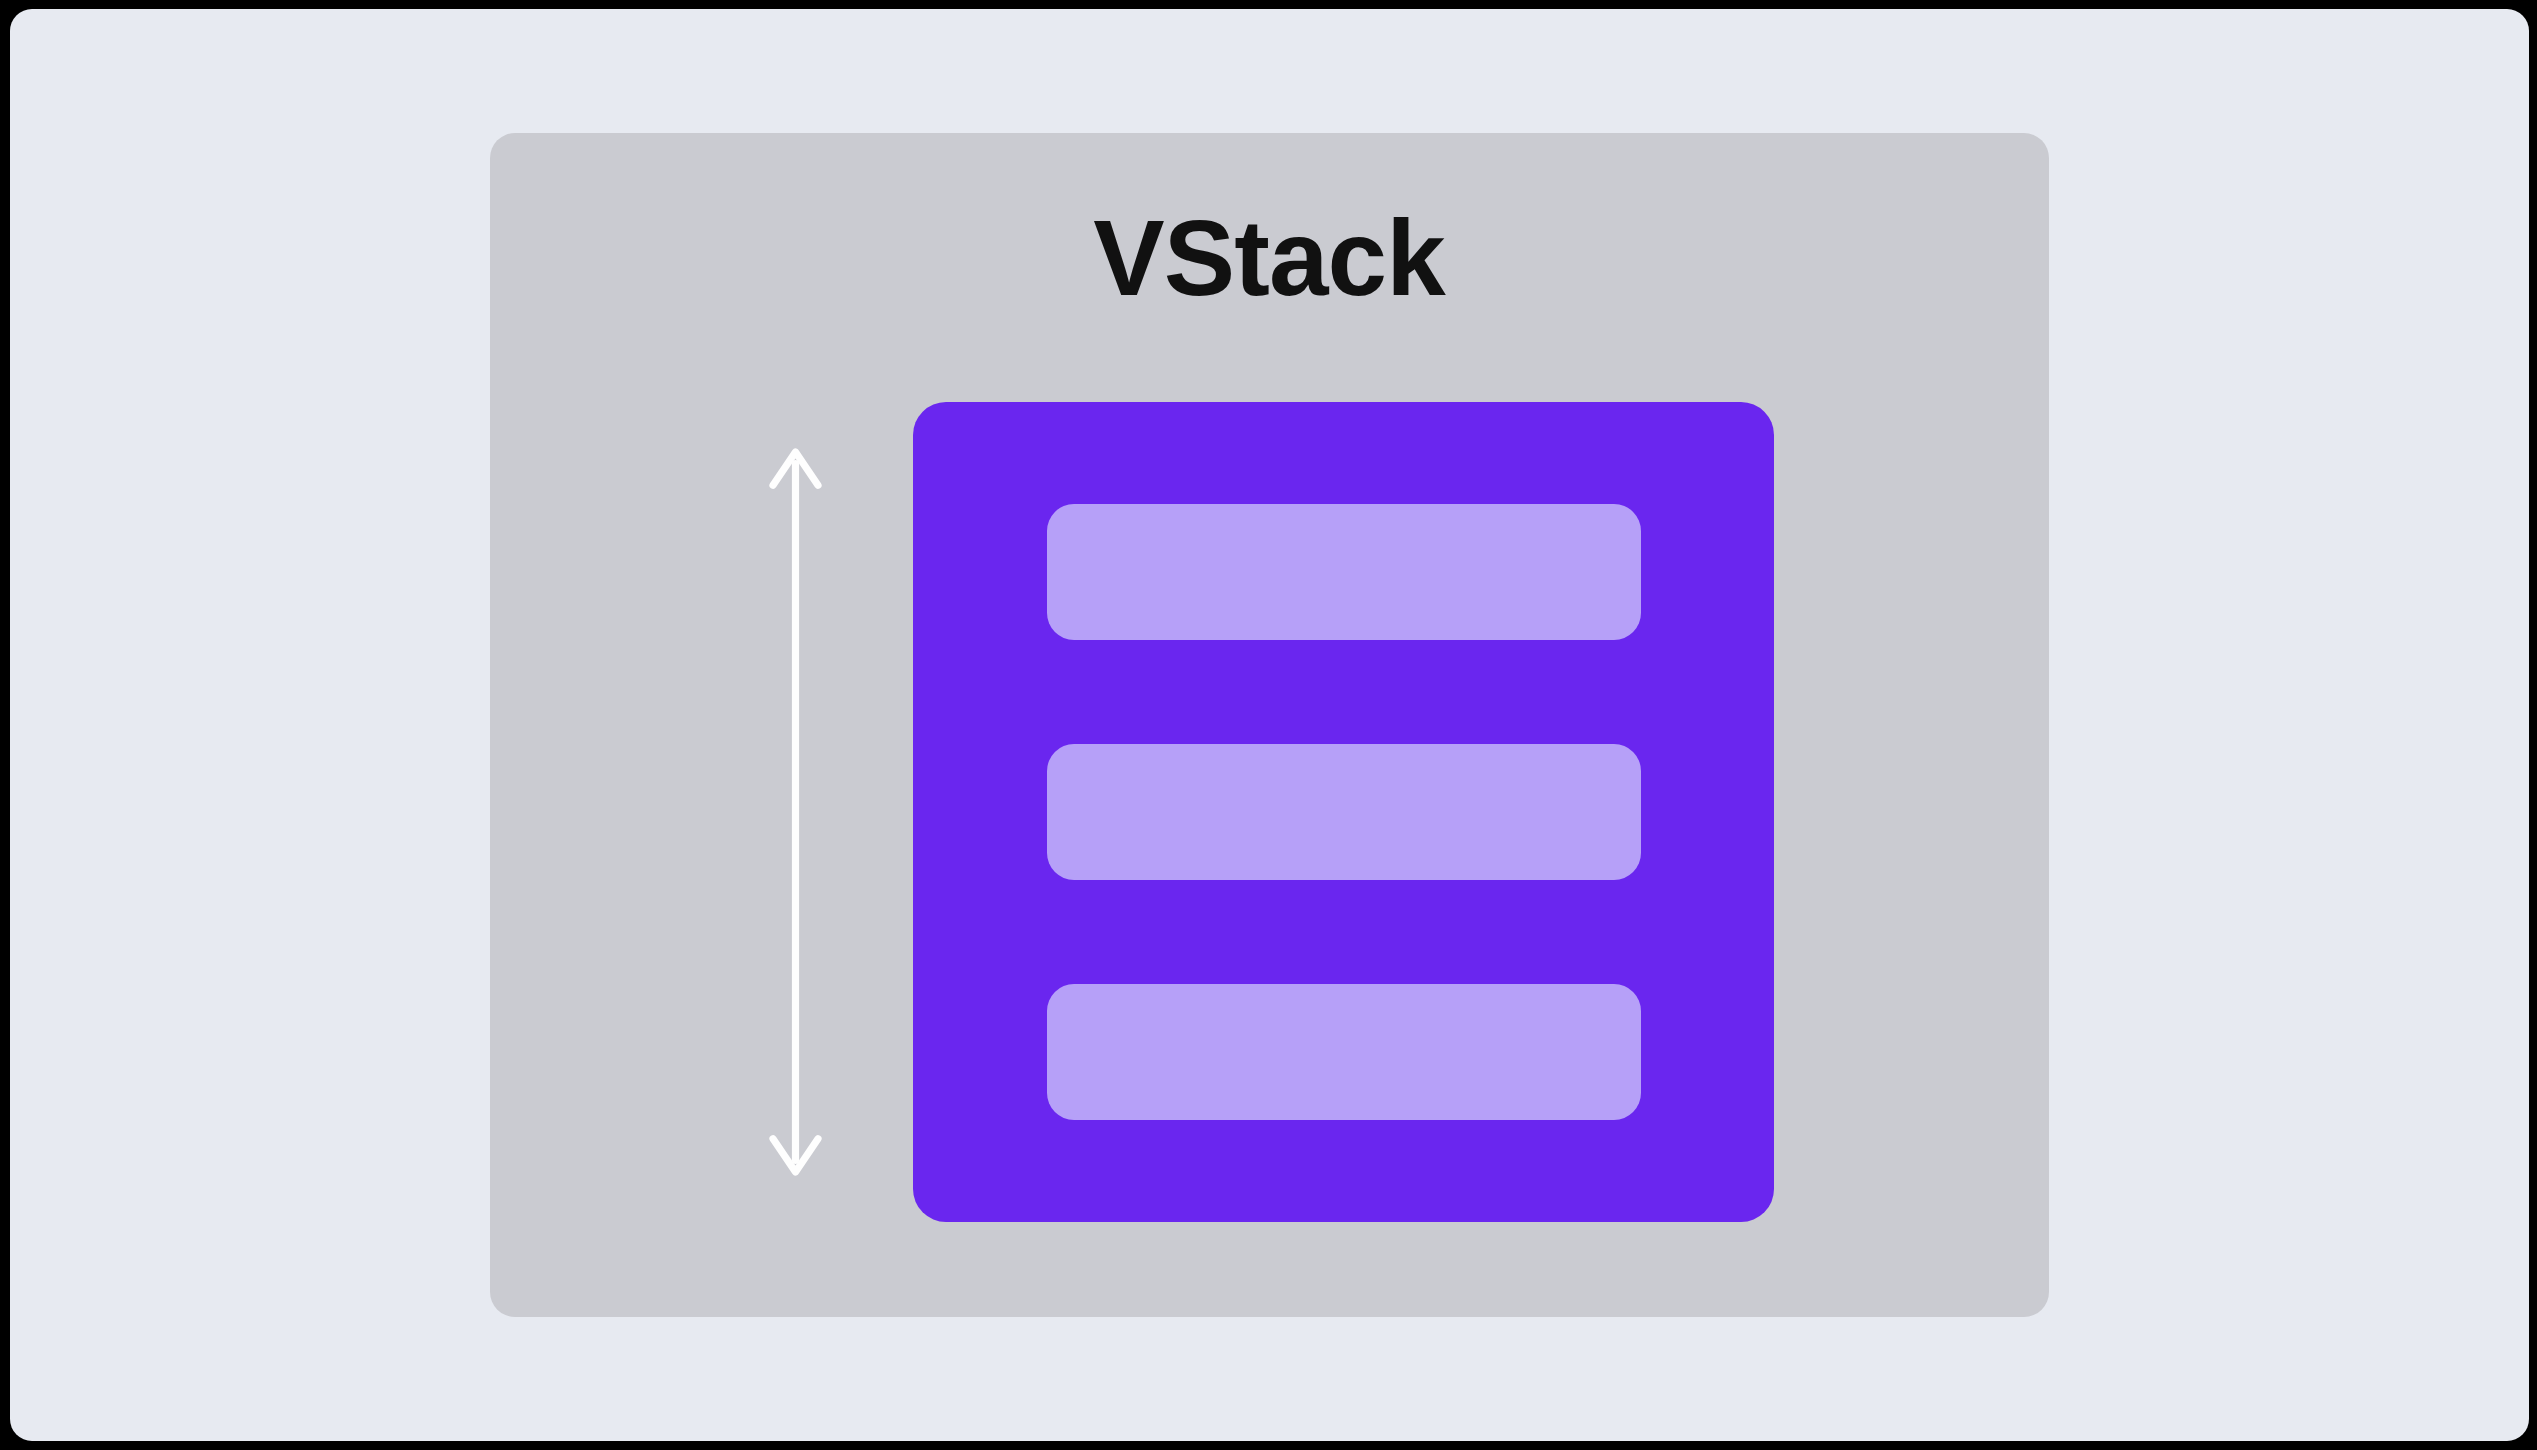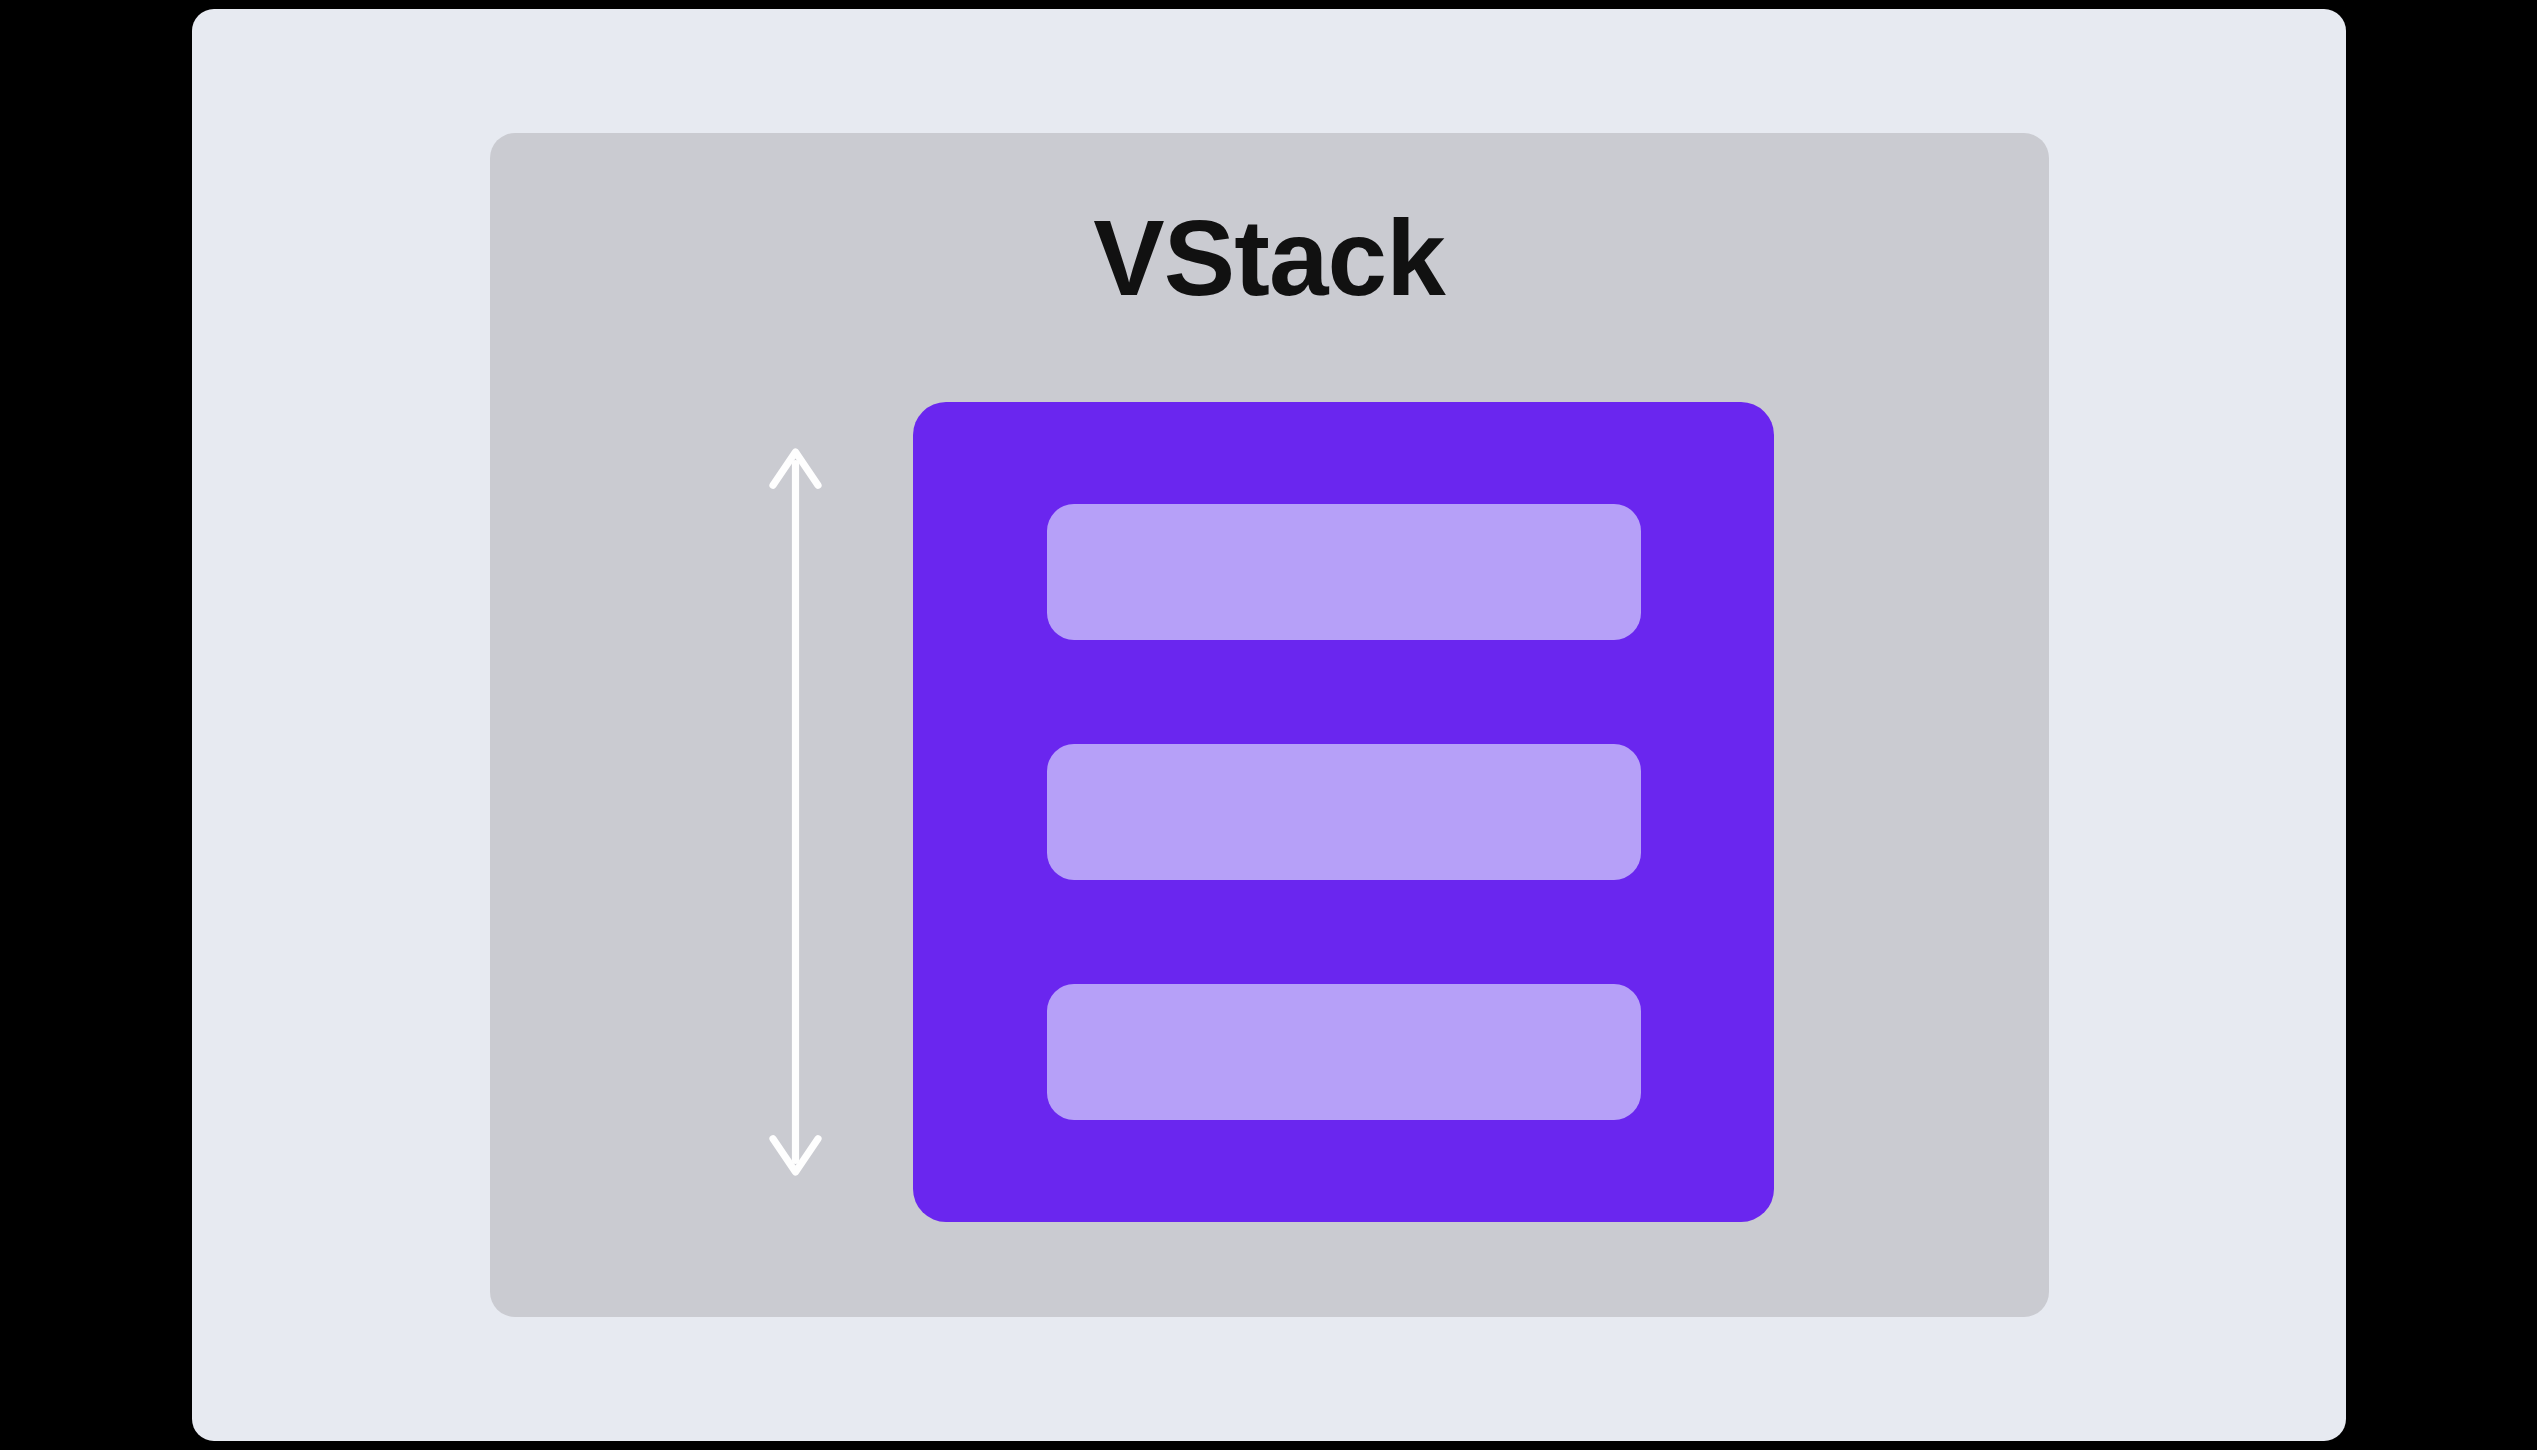--- a/index.html
+++ b/index.html
@@ -12,21 +12,21 @@
       width: 2538px;
       height: 1450px;
       background: #000;
       display: flex;
       align-items: center;
       justify-content: center;
       font-family: -apple-system, BlinkMacSystemFont, "Segoe UI", Helvetica, Arial, sans-serif;
     }
     
     .outer-frame {
-      width: 2154px;
+      width: 2519px;
       height: 1432px;
       background: #e7eaf1;
       border-radius: 22px;
       display: flex;
       align-items: center;
       justify-content: center;
     }
     
     .panel {
       width: 1559px;

